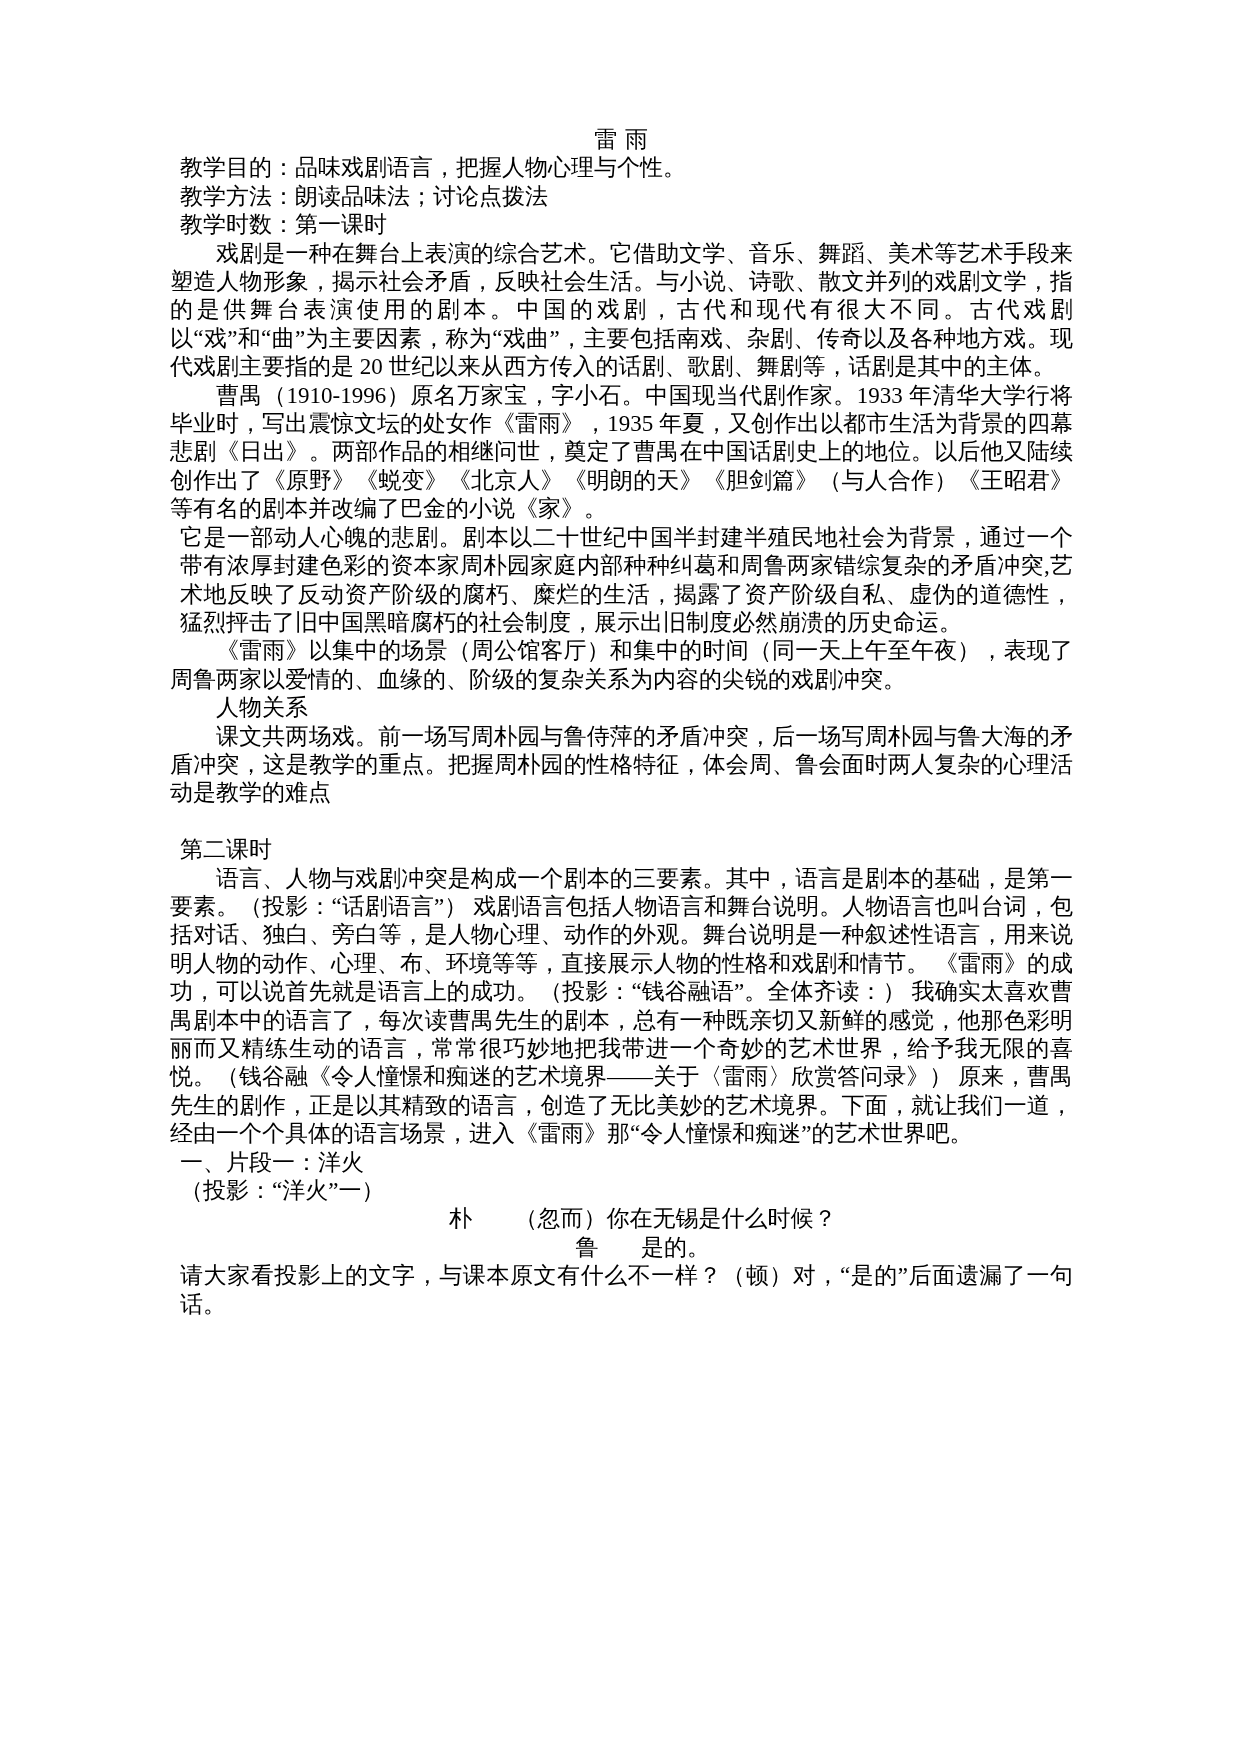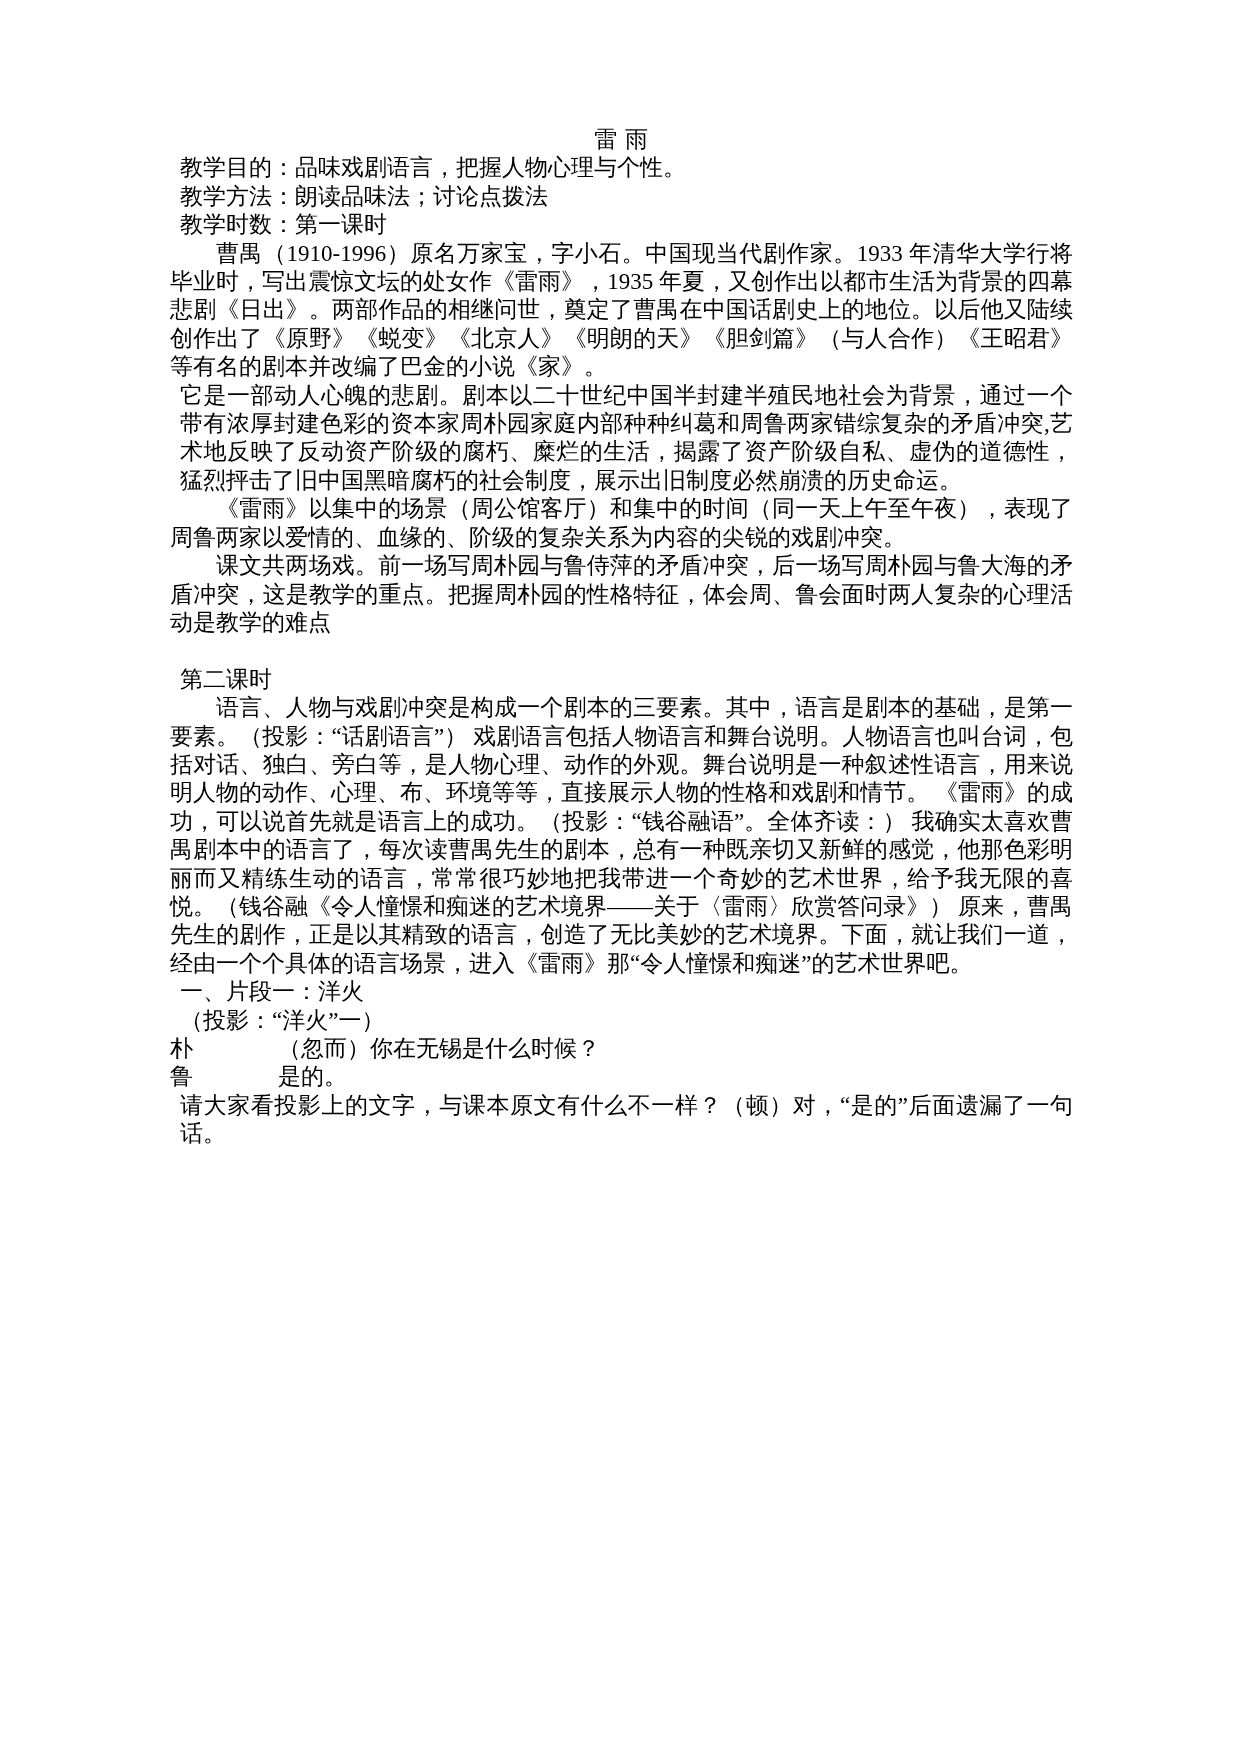--- a/index.html
+++ b/index.html
@@ -36,39 +36,41 @@
     text-indent: 0;
     margin-left: 10px;
   }
   .para.indent {
     text-indent: 2em;
   }
   .para.blank {
     height: 28.4px;
   }
   .para.dialog {
-    text-align: left;
+    text-align: center;
   }
   .speaker {
     display: inline-block;
     width: 108px;
   }
 </style>
 </head>
 <body>
 
 <div class="page">
   <p class="para title">雷 雨</p>
   <div id="doc-body">
       <p class="para plain">教学目的：品味戏剧语言，把握人物心理与个性。</p>
       <p class="para plain">教学方法：朗读品味法；讨论点拨法</p>
       <p class="para plain">教学时数：第一课时</p>
+      <p class="para indent">戏剧是一种在舞台上表演的综合艺术。它借助文学、音乐、舞蹈、美术等艺术手段来塑造人物形象，揭示社会矛盾，反映社会生活。与小说、诗歌、散文并列的戏剧文学，指的是供舞台表演使用的剧本。中国的戏剧，古代和现代有很大不同。古代戏剧以“戏”和“曲”为主要因素，称为“戏曲”，主要包括南戏、杂剧、传奇以及各种地方戏。现代戏剧主要指的是 20 世纪以来从西方传入的话剧、歌剧、舞剧等，话剧是其中的主体。</p>
       <p class="para indent">曹禺（1910-1996）原名万家宝，字小石。中国现当代剧作家。1933 年清华大学行将毕业时，写出震惊文坛的处女作《雷雨》，1935 年夏，又创作出以都市生活为背景的四幕悲剧《日出》。两部作品的相继问世，奠定了曹禺在中国话剧史上的地位。以后他又陆续创作出了《原野》《蜕变》《北京人》《明朗的天》《胆剑篇》（与人合作）《王昭君》等有名的剧本并改编了巴金的小说《家》。</p>
       <p class="para plain">它是一部动人心魄的悲剧。剧本以二十世纪中国半封建半殖民地社会为背景，通过一个带有浓厚封建色彩的资本家周朴园家庭内部种种纠葛和周鲁两家错综复杂的矛盾冲突,艺术地反映了反动资产阶级的腐朽、糜烂的生活，揭露了资产阶级自私、虚伪的道德性，猛烈抨击了旧中国黑暗腐朽的社会制度，展示出旧制度必然崩溃的历史命运。</p>
       <p class="para indent">《雷雨》以集中的场景（周公馆客厅）和集中的时间（同一天上午至午夜），表现了周鲁两家以爱情的、血缘的、阶级的复杂关系为内容的尖锐的戏剧冲突。</p>
+      <p class="para indent">人物关系</p>
       <p class="para indent">课文共两场戏。前一场写周朴园与鲁侍萍的矛盾冲突，后一场写周朴园与鲁大海的矛盾冲突，这是教学的重点。把握周朴园的性格特征，体会周、鲁会面时两人复杂的心理活动是教学的难点</p>
       <p class="para blank">&nbsp;</p>
       <p class="para plain">第二课时</p>
       <p class="para indent">语言、人物与戏剧冲突是构成一个剧本的三要素。其中，语言是剧本的基础，是第一要素。（投影：“话剧语言”）  戏剧语言包括人物语言和舞台说明。人物语言也叫台词，包括对话、独白、旁白等，是人物心理、动作的外观。舞台说明是一种叙述性语言，用来说明人物的动作、心理、布、环境等等，直接展示人物的性格和戏剧和情节。  《雷雨》的成功，可以说首先就是语言上的成功。（投影：“钱谷融语”。全体齐读：）  我确实太喜欢曹禺剧本中的语言了，每次读曹禺先生的剧本，总有一种既亲切又新鲜的感觉，他那色彩明丽而又精练生动的语言，常常很巧妙地把我带进一个奇妙的艺术世界，给予我无限的喜悦。（钱谷融《令人憧憬和痴迷的艺术境界——关于〈雷雨〉欣赏答问录》）  原来，曹禺先生的剧作，正是以其精致的语言，创造了无比美妙的艺术境界。下面，就让我们一道，经由一个个具体的语言场景，进入《雷雨》那“令人憧憬和痴迷”的艺术世界吧。</p>
       <p class="para plain">一、片段一：洋火</p>
       <p class="para plain">（投影：“洋火”一）</p>
       <p class="para dialog"><span class="speaker">朴</span><span>（忽而）你在无锡是什么时候？</span></p>
       <p class="para dialog"><span class="speaker">鲁</span><span>是的。</span></p>
       <p class="para plain">请大家看投影上的文字，与课本原文有什么不一样？（顿）对，“是的”后面遗漏了一句话。</p>
     </div>

